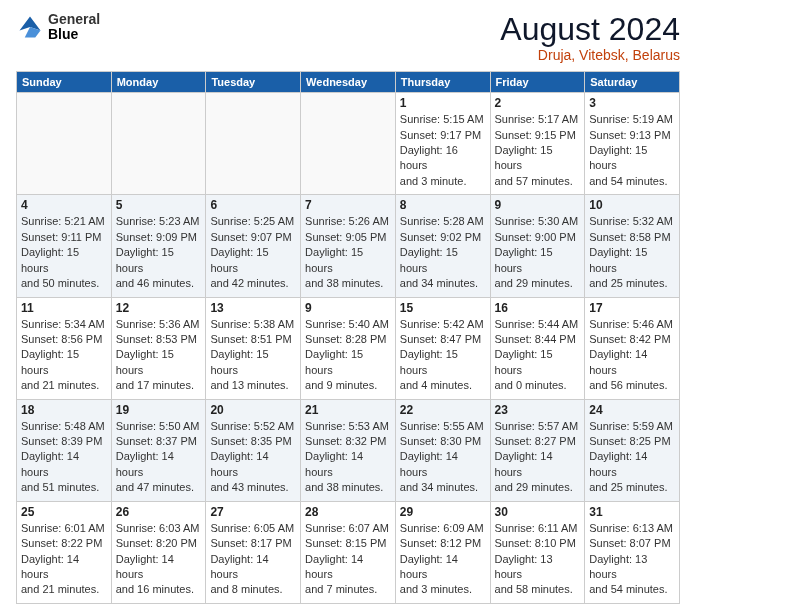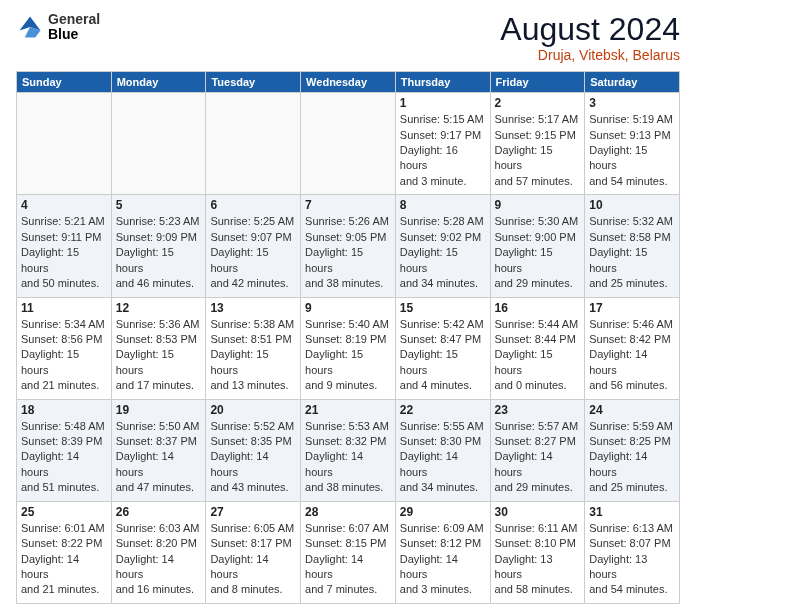--- a/index.html
+++ b/index.html
@@ -187,21 +187,21 @@
           <td>
             <div class="day-number">12</div>
             <div class="day-info"><span>Sunrise: 5:36 AM</span><br><span>Sunset: 8:53 PM</span><br><span>Daylight: 15 hours</span><br><span>and 17 minutes.</span></div>
           </td>
           <td>
             <div class="day-number">13</div>
             <div class="day-info"><span>Sunrise: 5:38 AM</span><br><span>Sunset: 8:51 PM</span><br><span>Daylight: 15 hours</span><br><span>and 13 minutes.</span></div>
           </td>
           <td>
             <div class="day-number">9</div>
-            <div class="day-info"><span>Sunrise: 5:40 AM</span><br><span>Sunset: 8:19 PM</span><br><span>Daylight: 15 hours</span><br><span>and 9 minutes.</span></div>
+            <div class="day-info"><span>Sunrise: 5:40 AM</span><br><span>Sunset: 8:28 PM</span><br><span>Daylight: 15 hours</span><br><span>and 9 minutes.</span></div>
           </td>
           <td>
             <div class="day-number">15</div>
             <div class="day-info"><span>Sunrise: 5:42 AM</span><br><span>Sunset: 8:47 PM</span><br><span>Daylight: 15 hours</span><br><span>and 4 minutes.</span></div>
           </td>
           <td>
             <div class="day-number">16</div>
             <div class="day-info"><span>Sunrise: 5:44 AM</span><br><span>Sunset: 8:44 PM</span><br><span>Daylight: 15 hours</span><br><span>and 0 minutes.</span></div>
           </td>
           <td>

